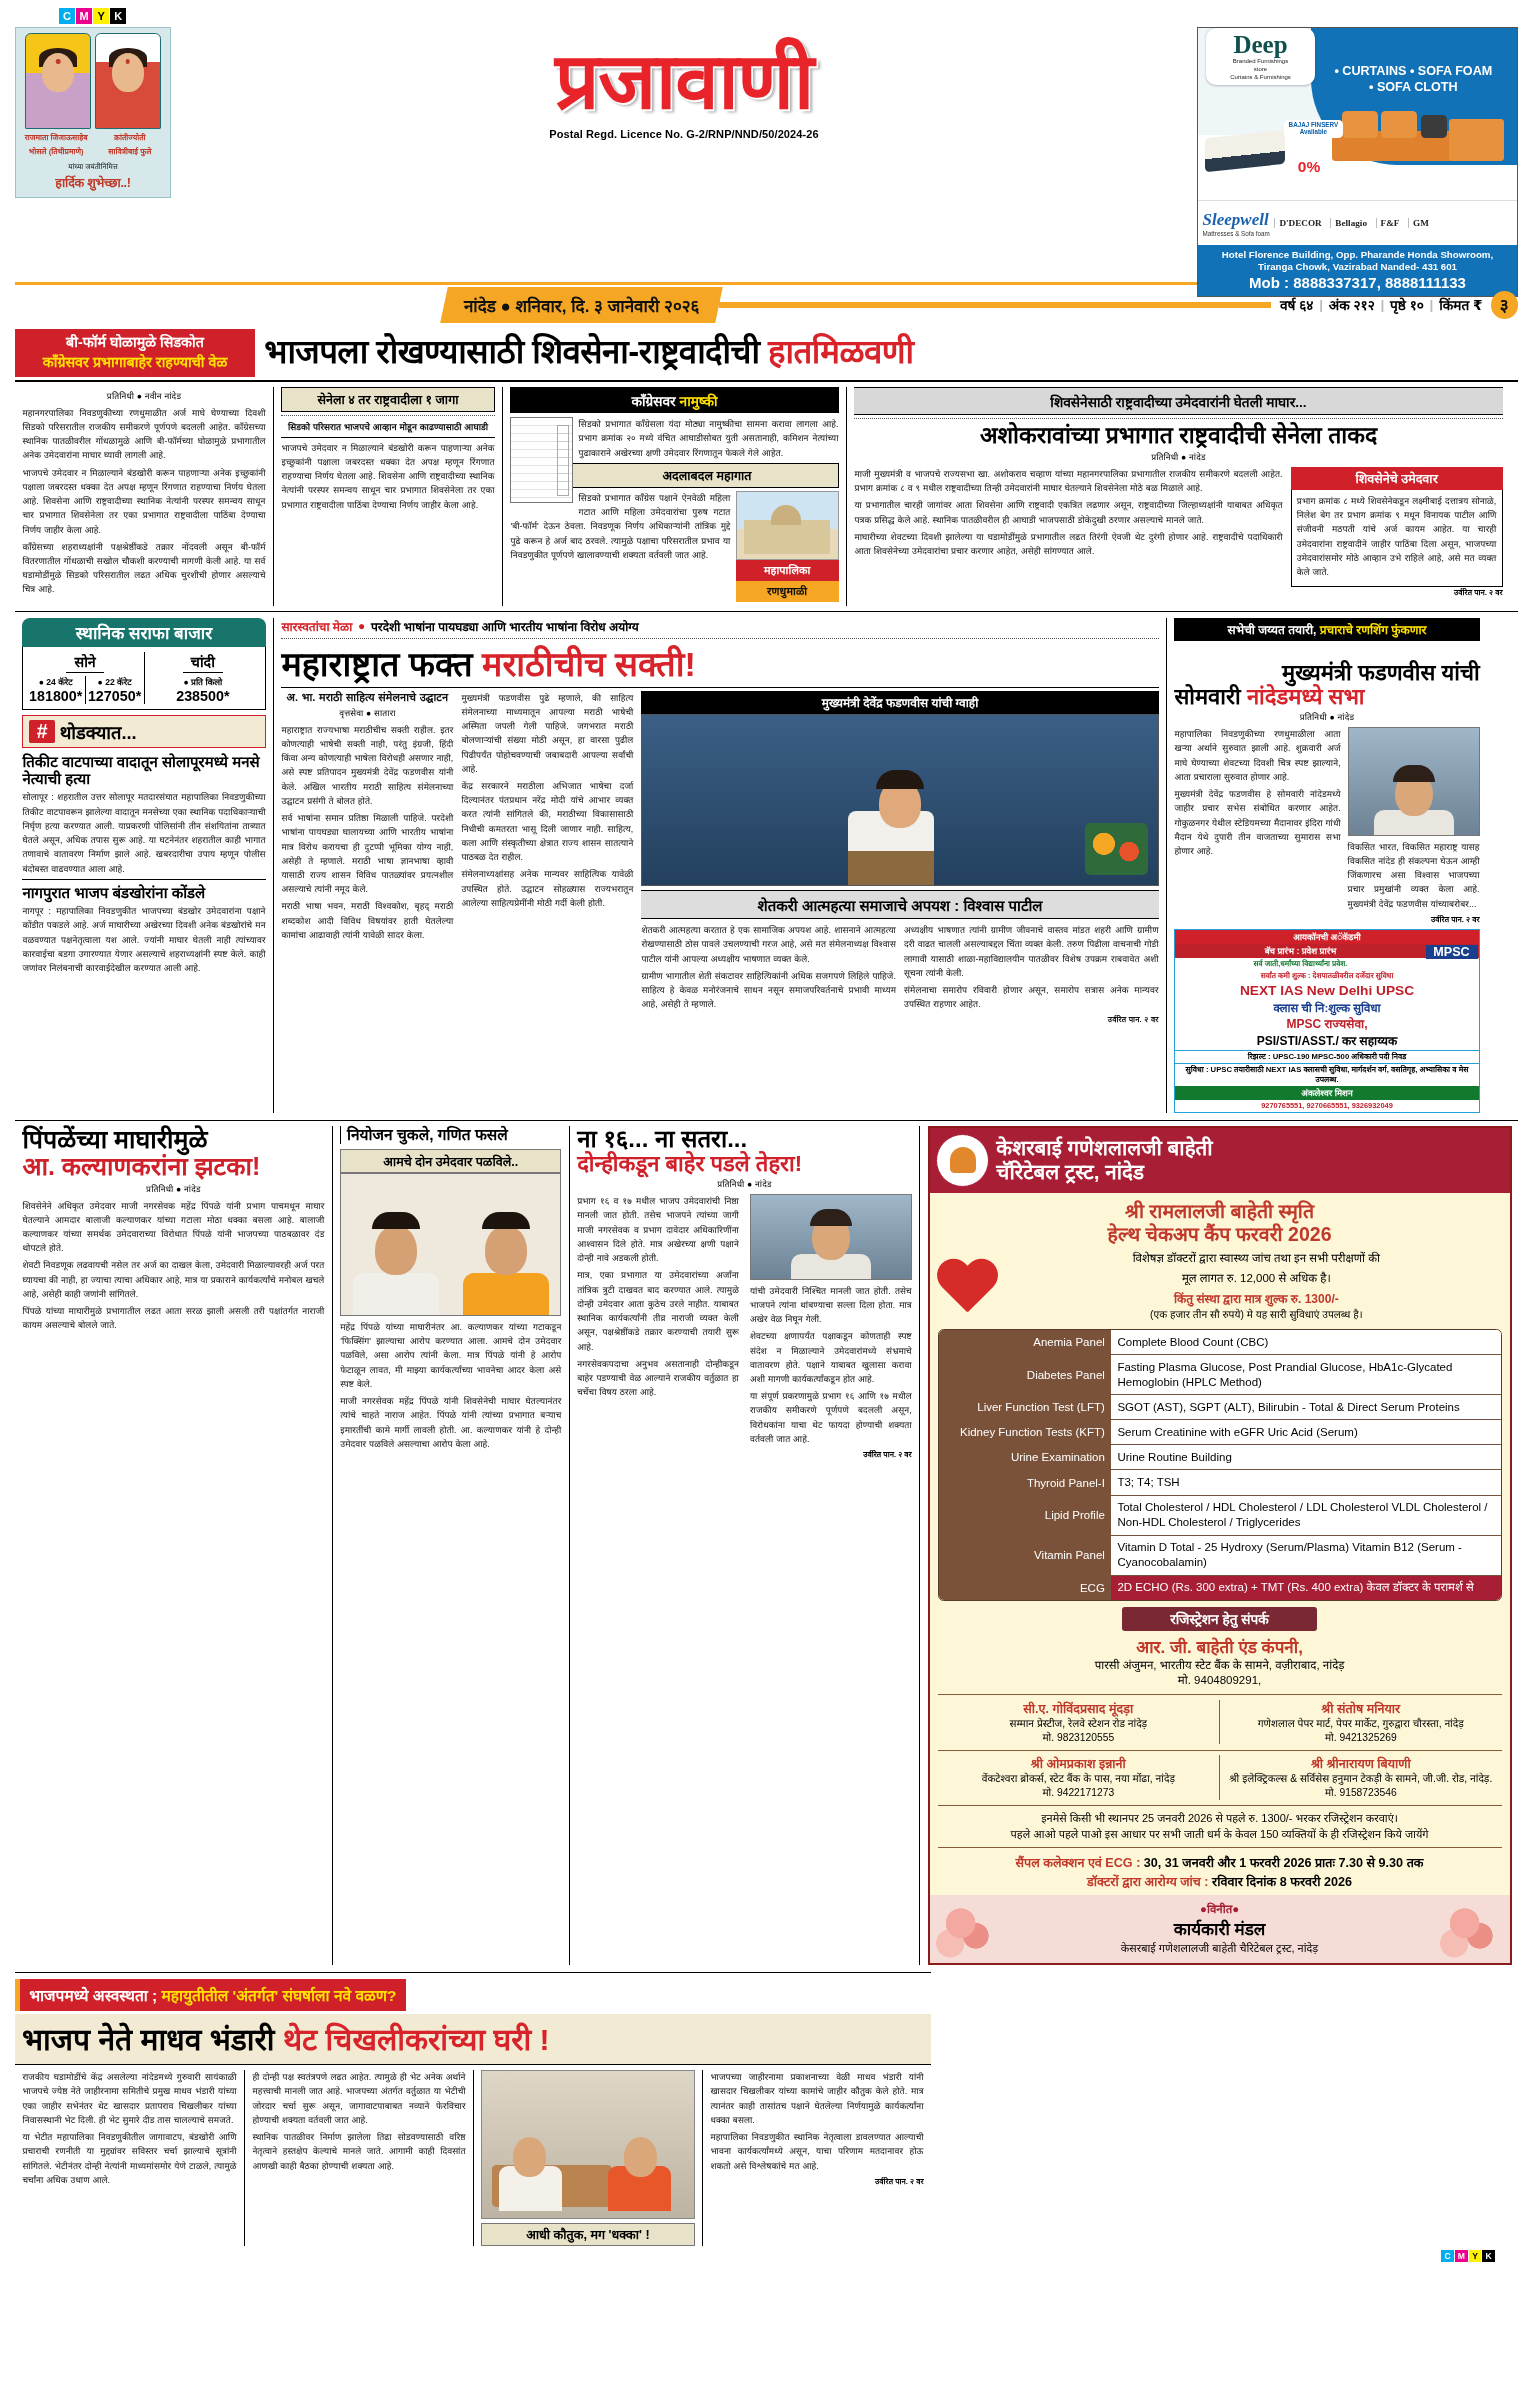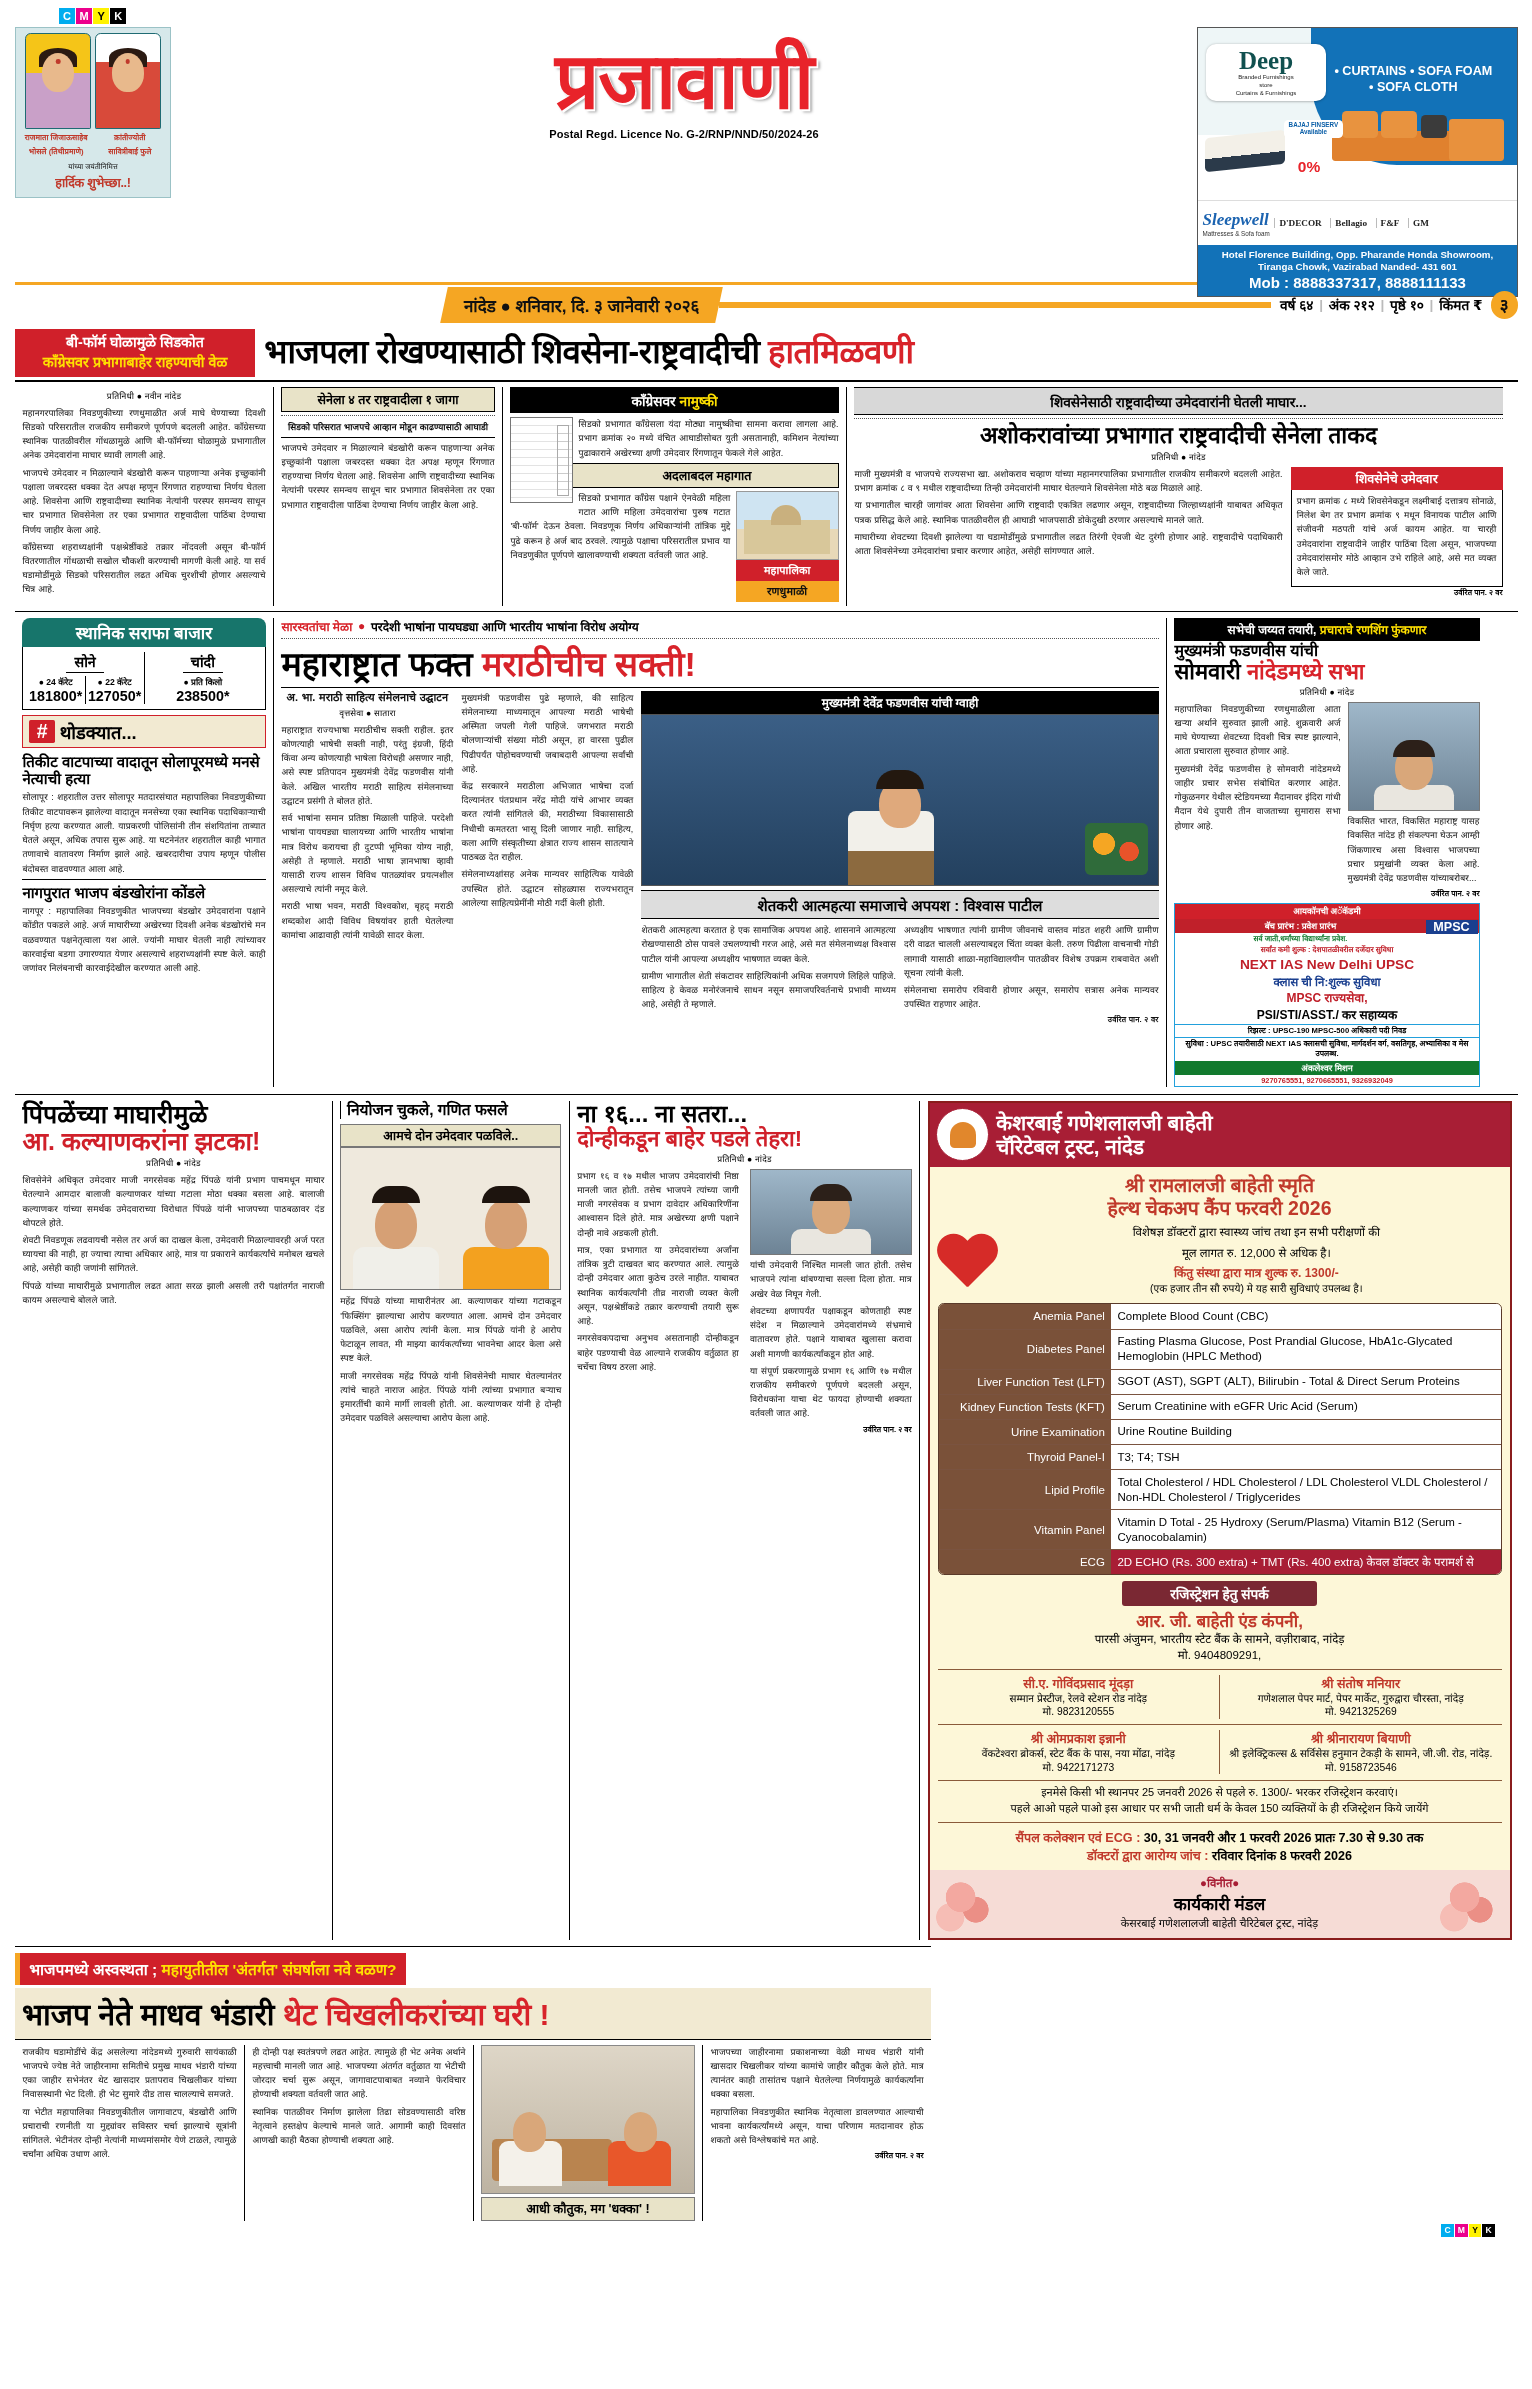--- a/index.html
+++ b/index.html
@@ -60,21 +60,21 @@
     letter-spacing:-1.1px;
     text-shadow: 1.7px 1.7px 0 #fff, 3.4px 3.4px 2.9px rgba(0,0,0,.35);
     font-family:"Liberation Serif", serif;
   }
   .mast-reg { font-size:11px; margin-top:6.9px; letter-spacing:0.1px; font-weight:600;}
 
   .topad { width:321px; flex:none; border:0.6px solid #555; }
   .topad-body { height:172px; position:relative; background:linear-gradient(180deg,#eef6f7 0 62%,#ffffff 62% 100%); }
   .topad-blue { position:absolute; right:0; top:0; width:206px; height:137px; background:#1272b8; border-radius:0 0 0 86px; }
   .topad-bullets { position:absolute; right:9.2px; top:36px; width:189px; color:#fff; font-weight:bold; font-size:12.6px; text-align:center; line-height:1.25;}
-  .deepbox { position:absolute; left:8px; top:16px; width:120px; background:#fff; border-radius:10px; padding:4.6px 3.4px; box-shadow:0 0.6px 2.3px rgba(0,0,0,.25);}
+  .deepbox { position:absolute; left:8px; top:0; width:109px; background:#fff; border-radius:10px; padding:4.6px 3.4px; box-shadow:0 0.6px 2.3px rgba(0,0,0,.25);}
   .deep-w { font-family:"Liberation Serif",serif; font-size:25px; font-weight:bold; color:#10504f; line-height:.95; text-align:center;}
   .deep-s { font-size:6px; color:#222; text-align:center; line-height:1.15; margin-top:1.1px;}
   .bajaj { position:absolute; left:86px; top:92px; background:#fff; border-radius:4.6px; padding:1.7px 4.6px; font-size:6.3px; font-weight:bold; color:#0b5fa8; text-align:center; line-height:1.1;}
   .zerop { position:absolute; left:95px; top:123px; width:32px;height:32px;background:#fff;border-radius:50%;
            color:#e8232a; font-weight:bold; font-size:15.5px; display:flex;align-items:center;justify-content:center;}
   .sofa { position:absolute; right:12.6px; bottom:30px; width:172px; height:64px; }
   .sofa .seat{position:absolute;left:0;bottom:9.2px;width:132px;height:30px;background:#e0812e;border-radius:3.4px;}
   .sofa .chaise{position:absolute;right:0;bottom:9.2px;width:55px;height:42px;background:#e8913d;border-radius:3.4px;}
   .sofa .cu{position:absolute;bottom:32px;width:36px;height:27.5px;background:#e8933f;border-radius:4.6px;}
   .mattress{position:absolute;left:6.9px;bottom:32px;width:80px;height:34px;background:linear-gradient(#f3f0e8 0 62%, #2b3a4a 62% 100%);border-radius:4.6px;transform:skewY(-6deg);}
@@ -549,21 +549,21 @@
           </div>
         </div>
       </div>
     </div>
 
     <div class="b2c" style="width:321px;">
       <div class="black-kicker">
         <span>सभेची जय्यत तयारी,</span>
         <span class="yellow">प्रचाराचे रणशिंग फुंकणार</span>
       </div>
-      <div class="h-blk" style="font-size:16px;margin-top:1px;">मुख्यमंत्री फडणवीस यांची</div>
+      <div class="h-blk" style="font-size:22px;margin-top:20px;text-align:right;">मुख्यमंत्री फडणवीस यांची</div>
       <div class="h-blk" style="font-size:22px;">
         <span>सोमवारी</span>
         <span class="red">नांदेडमध्ये सभा</span>
       </div>
       <div class="byline">प्रतिनिधी ● नांदेड</div>
       <div style="display:flex;gap:6.9px;">
         <div style="flex:1;" class="btext">
           <p>महापालिका निवडणुकीच्या रणधुमाळीला आता खऱ्या अर्थाने सुरुवात झाली आहे. शुक्रवारी अर्ज माघे घेण्याच्या शेवटच्या दिवशी चित्र स्पष्ट झाल्याने, आता प्रचाराला सुरुवात होणार आहे.</p>
           <p>मुख्यमंत्री देवेंद्र फडणवीस हे सोमवारी नांदेडमध्ये जाहीर प्रचार सभेस संबोधित करणार आहेत. गोकुळनगर येथील स्टेडियमच्या मैदानावर इंदिरा गांधी मैदान येथे दुपारी तीन वाजताच्या सुमारास सभा होणार आहे.</p>
         </div>

